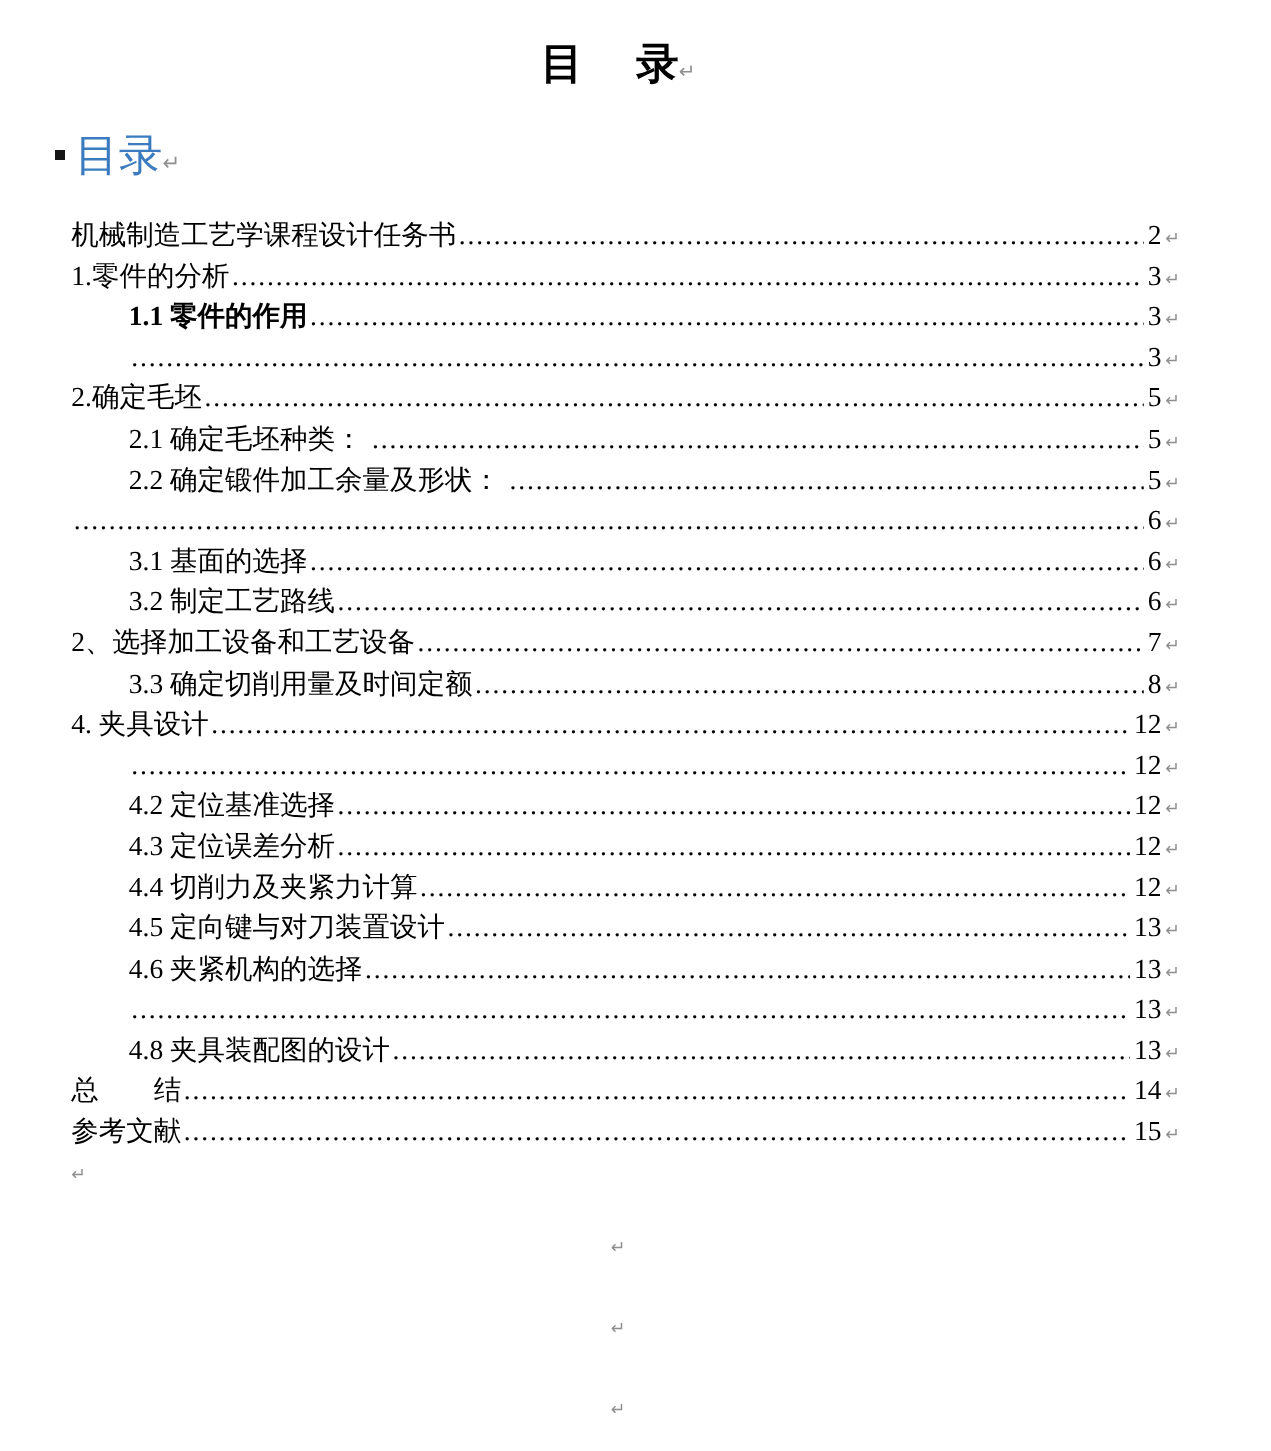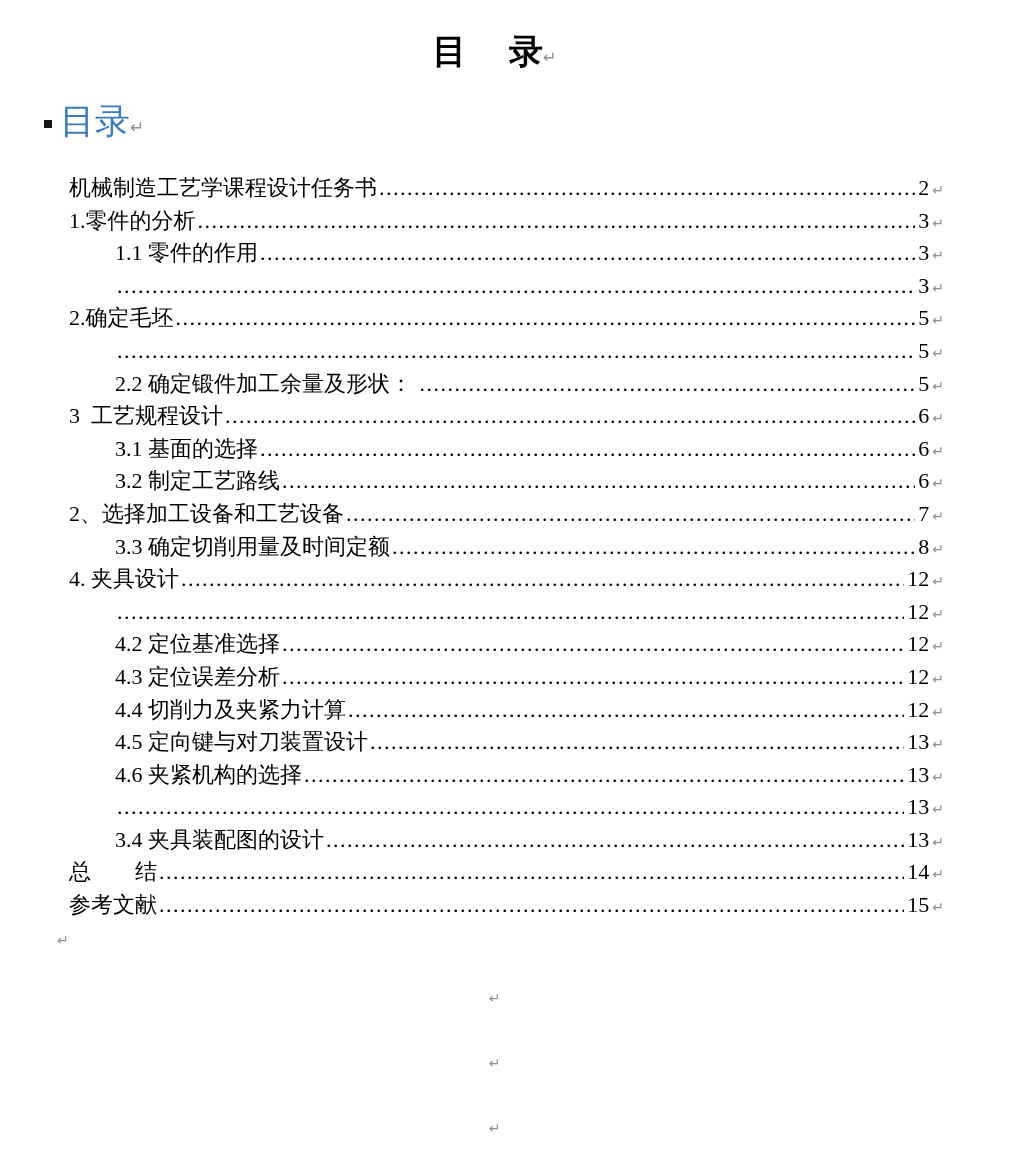--- a/index.html
+++ b/index.html
@@ -33,54 +33,54 @@
     color: #8f8f8f;
     font-family: "DejaVu Sans", sans-serif;
     font-weight: 400;
     font-size: 15px;
   }
   .doc-title-row .ret { font-size: 16px; }
 
   
   .heading-row {
     position: absolute;
-    top: 96px;
+    top: 106px;
     left: 60px;
     font-size: 35px;
-    line-height: 52px;
+    line-height: 37px;
     color: #3b7cc0;
   }
   .heading-row .ret { font-size: 17px; }
   .heading-square {
     position: absolute;
     top: 120px;
     left: 44px;
     width: 8px;
     height: 8px;
     background: #151515;
   }
 
   
   .toc {
     position: absolute;
     top: 172px;
-    left: 12px;
+    left: 0;
     right: 0;
   }
   .toc-row {
     display: flex;
     align-items: baseline;
     height: 32.6px;
     line-height: 32.6px;
     font-size: 22px;
     padding-left: 57px;
     padding-right: 73px;
   }
   .toc-row.lvl1 { padding-left: 103px; }
-  .toc-row.bold .toc-label { font-weight: 400; }
+  .toc-row.bold .toc-label { font-weight: 700; }
   .toc-label { white-space: pre; flex: 0 0 auto; }
   .leader {
     flex: 1 1 auto;
     min-width: 0;
     overflow: hidden;
     white-space: nowrap;
     margin: 0 3px 0 2px;
   }
   .leader::after {
     content: "....................................................................................................................................................................";
@@ -149,32 +149,32 @@
         <span class="toc-page">3</span>
         <span class="ret">↵</span>
       </div>
       <div class="toc-row">
         <span class="toc-label">2.确定毛坯</span>
         <span class="leader"></span>
         <span class="toc-page">5</span>
         <span class="ret">↵</span>
       </div>
       <div class="toc-row lvl1">
+        <span class="toc-label">2.1 确定毛坯种类： </span>
         <span class="leader"></span>
         <span class="toc-page">5</span>
         <span class="ret">↵</span>
       </div>
       <div class="toc-row lvl1">
         <span class="toc-label">2.2 确定锻件加工余量及形状： </span>
         <span class="leader"></span>
         <span class="toc-page">5</span>
         <span class="ret">↵</span>
       </div>
       <div class="toc-row">
-        <span class="toc-label">3  工艺规程设计</span>
         <span class="leader"></span>
         <span class="toc-page">6</span>
         <span class="ret">↵</span>
       </div>
       <div class="toc-row lvl1">
         <span class="toc-label">3.1 基面的选择</span>
         <span class="leader"></span>
         <span class="toc-page">6</span>
         <span class="ret">↵</span>
       </div>
@@ -236,21 +236,21 @@
         <span class="leader"></span>
         <span class="toc-page">13</span>
         <span class="ret">↵</span>
       </div>
       <div class="toc-row lvl1">
         <span class="leader"></span>
         <span class="toc-page">13</span>
         <span class="ret">↵</span>
       </div>
       <div class="toc-row lvl1">
-        <span class="toc-label">3.4 夹具装配图的设计</span>
+        <span class="toc-label">4.8 夹具装配图的设计</span>
         <span class="leader"></span>
         <span class="toc-page">13</span>
         <span class="ret">↵</span>
       </div>
       <div class="toc-row">
         <span class="toc-label">总　　结</span>
         <span class="leader"></span>
         <span class="toc-page">14</span>
         <span class="ret">↵</span>
       </div>

